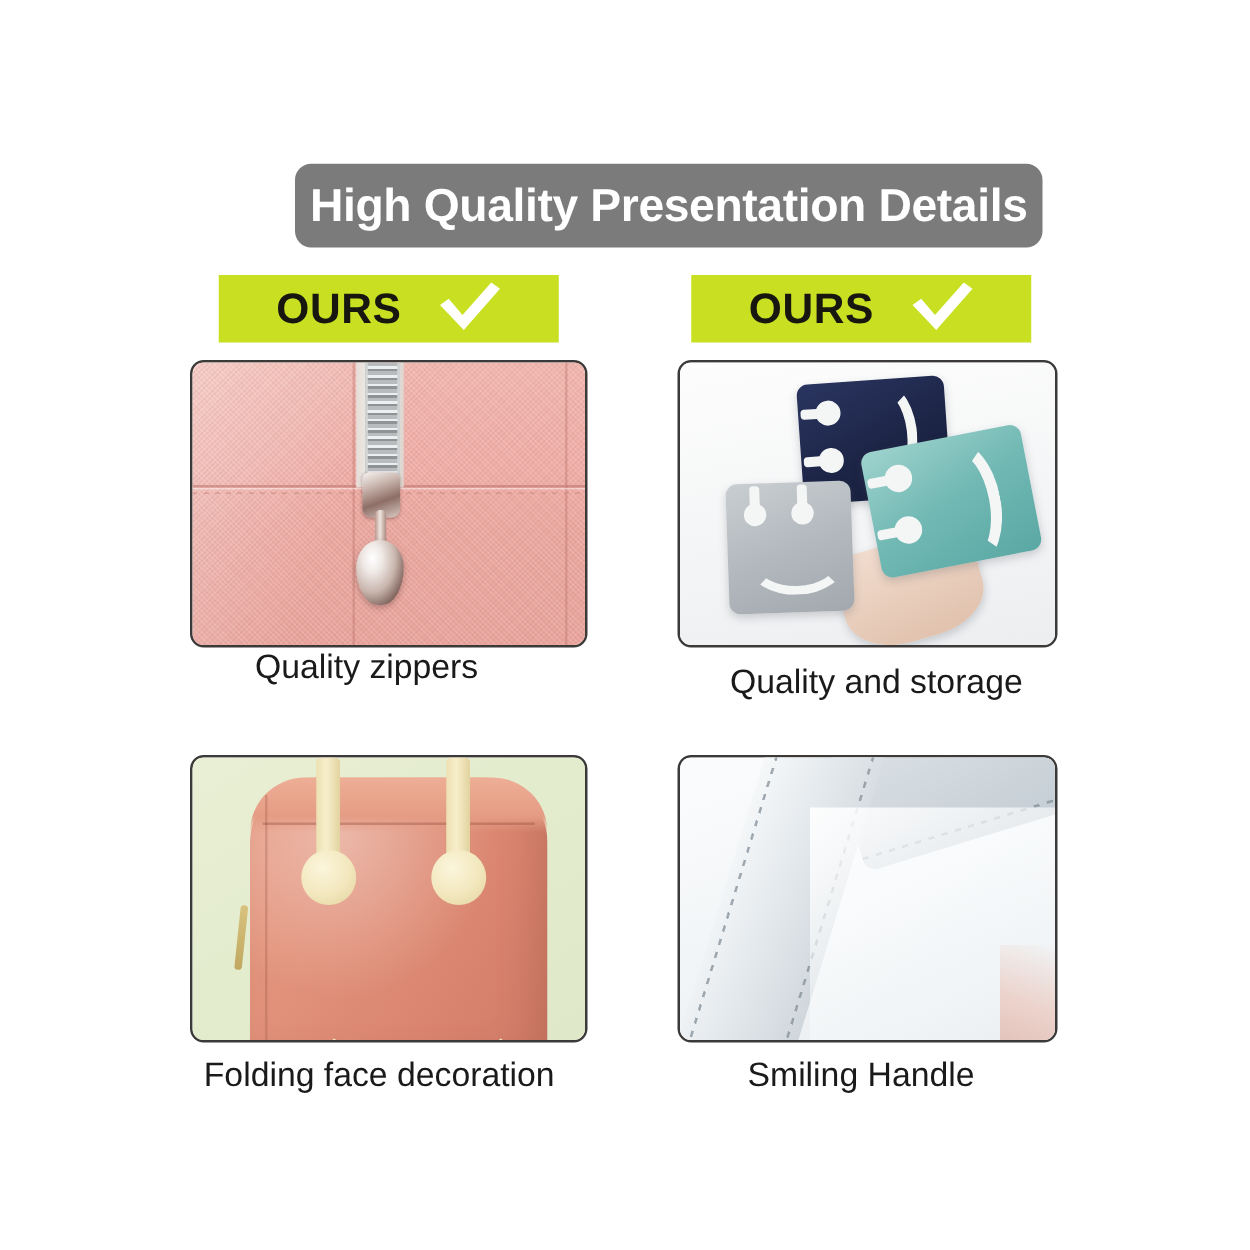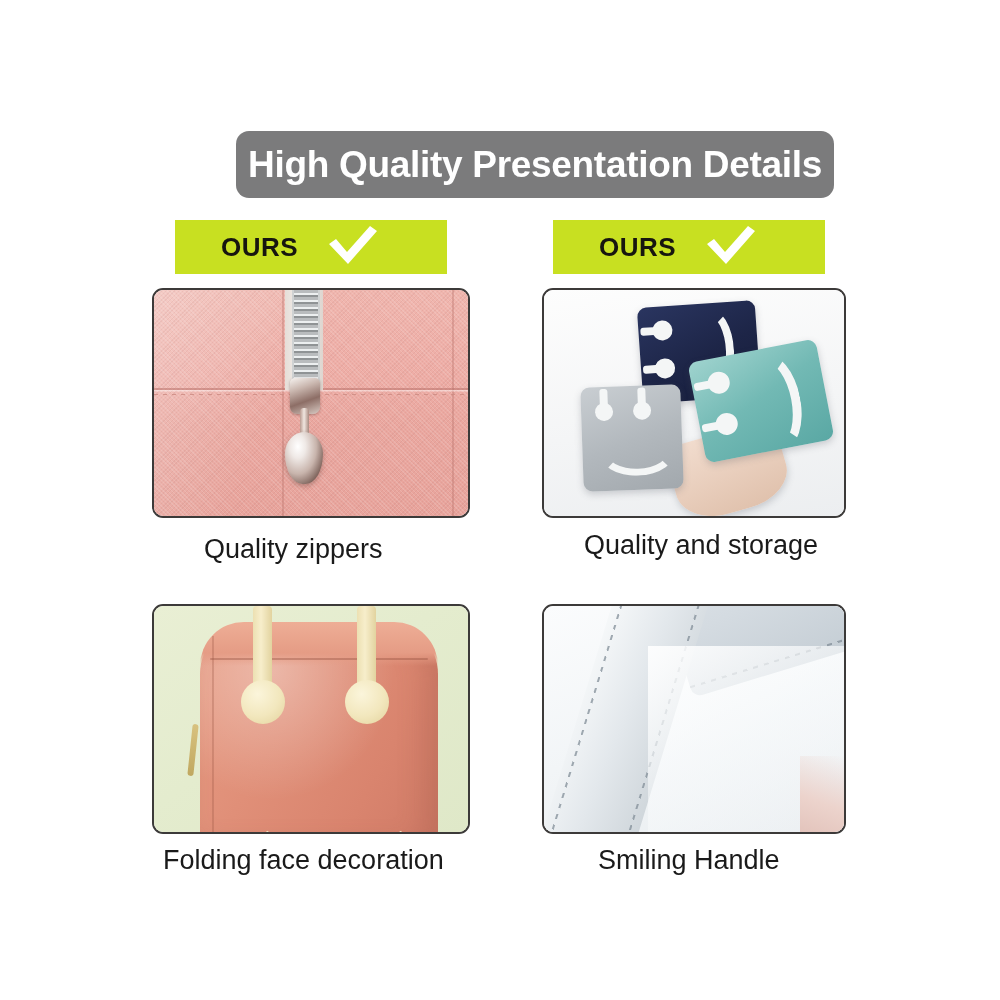--- a/index.html
+++ b/index.html
@@ -52,21 +52,21 @@
     display: flex;
     align-items: center;
     overflow: hidden;
   }
   .ours-badge.left  { left: 175px; top: 220px; width: 272px; }
   .ours-badge.right { left: 553px; top: 220px; width: 272px; }
   .ours-label {
     color: #17160f;
     font-family: "Liberation Sans", sans-serif;
     font-weight: bold;
-    font-size: 26px;
+    font-size: 34px;
     letter-spacing: 0.5px;
     margin-left: 46px;
     line-height: 1;
   }
   .check-icon {
     margin-left: 28px;
     display: block;
   }
 
   
@@ -346,21 +346,21 @@
 
   
   .caption {
     position: absolute;
     color: #1a1a1a;
     font-family: "Liberation Sans", sans-serif;
     font-size: 27px;
     line-height: 1;
     white-space: nowrap;
   }
-  .caption.c1 { left: 204px; top: 536px; }
+  .caption.c1 { left: 204px; top: 520px; }
   .caption.c2 { left: 584px; top: 532px; }
   .caption.c3 { left: 163px; top: 847px; }
   .caption.c4 { left: 598px; top: 847px; }
 </style>
 </head>
 <body>
 
 <div id="root">
 
   <div class="title-banner">

